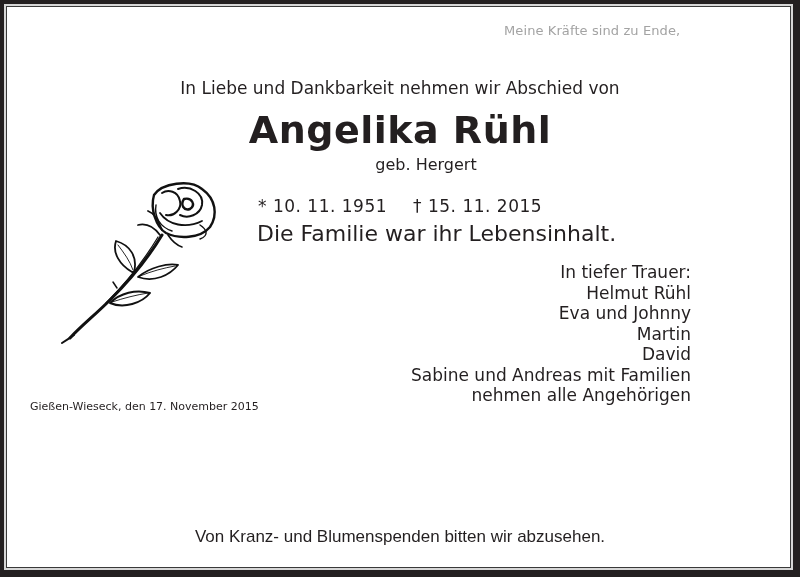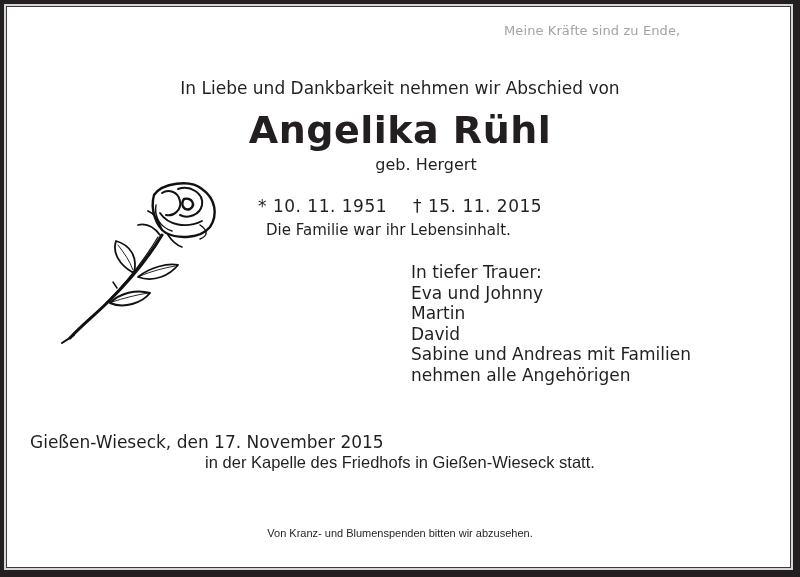--- a/index.html
+++ b/index.html
@@ -28,31 +28,31 @@
     }
     .intro { left: 0; width: 800px; top: 78px; text-align: center; font-size: 17px; }
     .name {
       left: 0; width: 800px; top: 108px; text-align: center;
       font-size: 38px; font-weight: bold; letter-spacing: 0.5px;
       font-family: "DejaVu Sans", sans-serif;
     }
     .maiden { left: 0; width: 800px; top: 155px; text-align: center; font-size: 16px; padding-left: 26px; }
     .dates { left: 258px; top: 179px; font-size: 17px; letter-spacing: 0.5px; margin-top: 17px; }
     .dates .gap { display: inline-block; width: 26px; }
-    .motto2 { left: 266px; top: 221px; font-size: 15px; text-align: center; }
-    .mourners { left: 411px; top: 262px; font-size: 17px; line-height: 20.5px; }
-    .place-date { left: 30px; top: 432px; font-size: 17px; }
+    .motto2 { left: 257px; top: 221px; font-size: 22px; text-align: center; }
+    .mourners { left: 411px; top: 262px; font-size: 17px; line-height: 20.5px; text-align: right; }
+    .place-date { left: 30px; top: 400px; font-size: 11px; }
     .info {
       left: 0; width: 800px; top: 452px; text-align: center;
       font-size: 16.5px; line-height: 20.5px;
       font-family: "Liberation Sans Narrow", "Liberation Sans", sans-serif;
     }
     .request {
       left: 0; width: 800px; top: 527px; text-align: center;
-      font-size: 11px;
+      font-size: 17px;
       font-family: "Liberation Sans", sans-serif;
     }
     .rose { left: 50px; top: 175px; width: 190px; height: 170px; }
     .rose svg { width: 190px; height: 170px; }
   </style>
 </head>
 <body>
 
 <div class="frame">
   <div class="frame-inner">
@@ -104,26 +104,26 @@
     <path d="M110 38 C118 50, 136 54, 152 46" stroke-width="1.8"></path>
     <path d="M106 30 C104 42, 110 52, 122 56" stroke-width="1.4"></path>
     <path d="M150 50 C156 54, 160 60, 150 64" stroke-width="1.4"></path>
   </svg>
 </div>
 
 <div class="abs motto2">Die Familie war ihr Lebensinhalt.</div>
 
 <div class="abs mourners">
   <div>In tiefer Trauer:</div>
+  <div>Helmut Rühl</div>
   <div>Eva und Johnny</div>
   <div>Martin</div>
   <div>David</div>
   <div>Sabine und Andreas mit Familien</div>
   <div>nehmen alle Angehörigen</div>
 </div>
 
 <div class="abs place-date">Gießen-Wieseck, den 17. November 2015</div>
 
 <div class="abs info">
-  <div>in der Kapelle des Friedhofs in Gießen-Wieseck statt.</div>
 </div>
 
 <div class="abs request">Von Kranz- und Blumenspenden bitten wir abzusehen.</div>
 
 </body></html>

